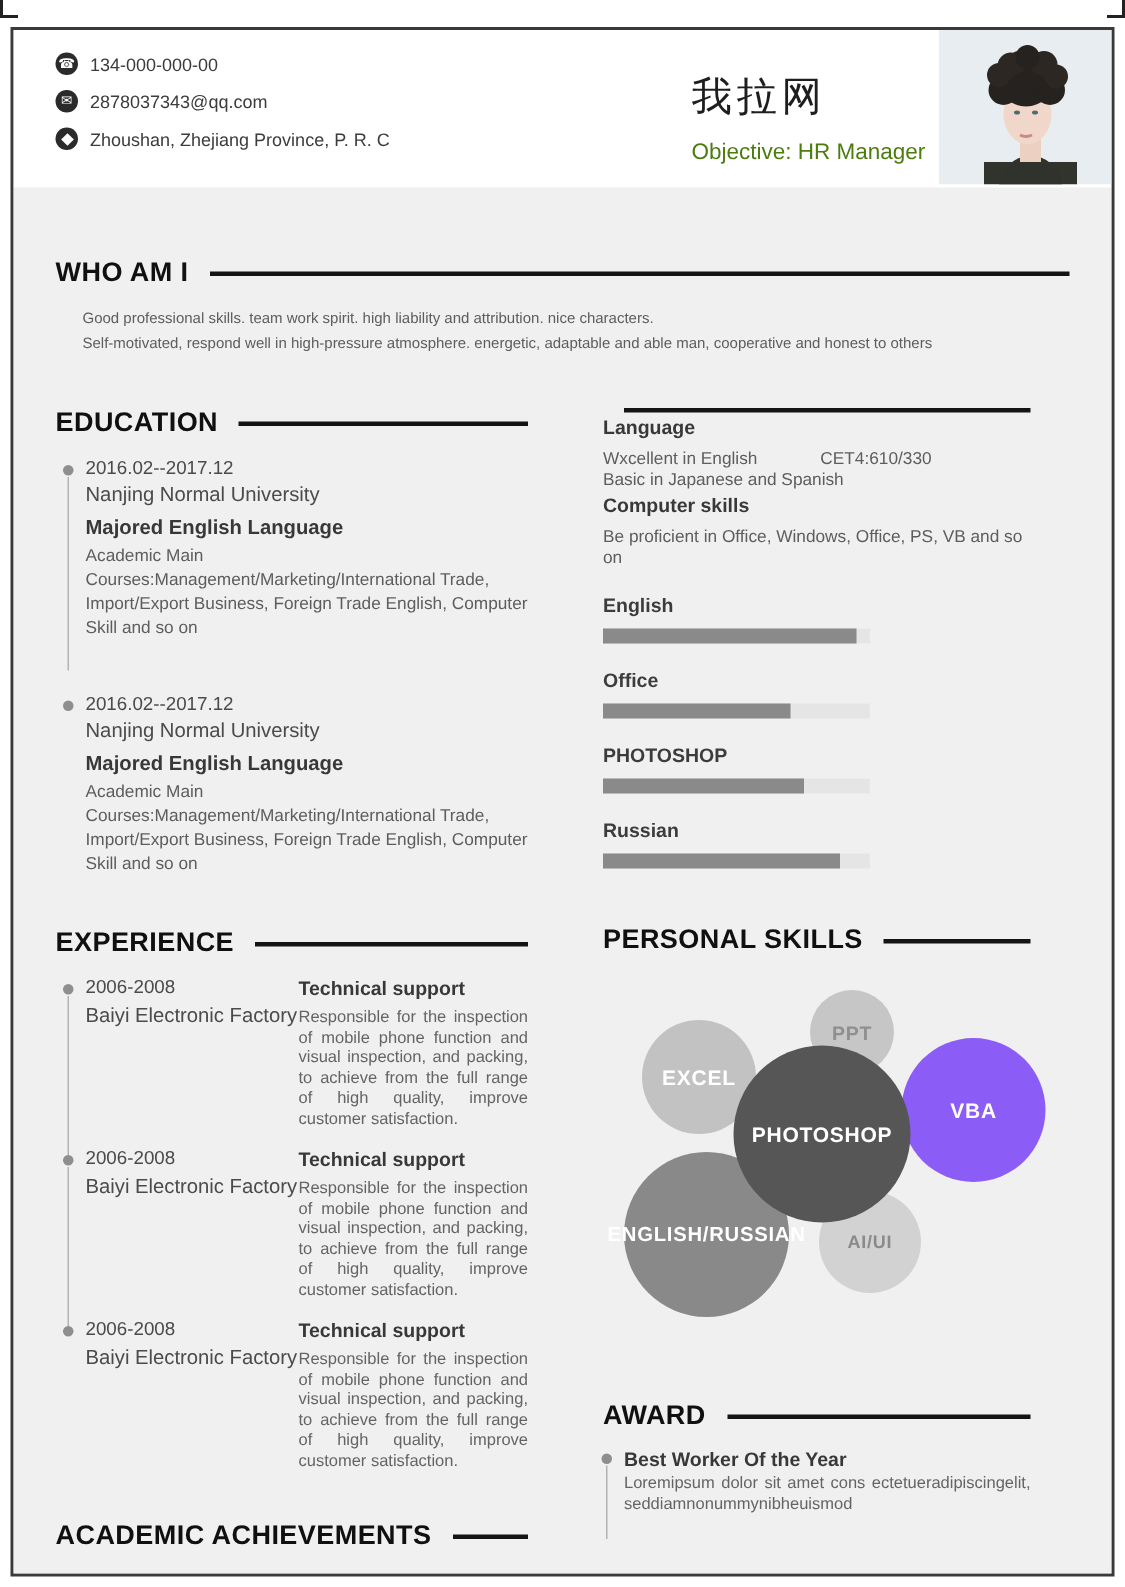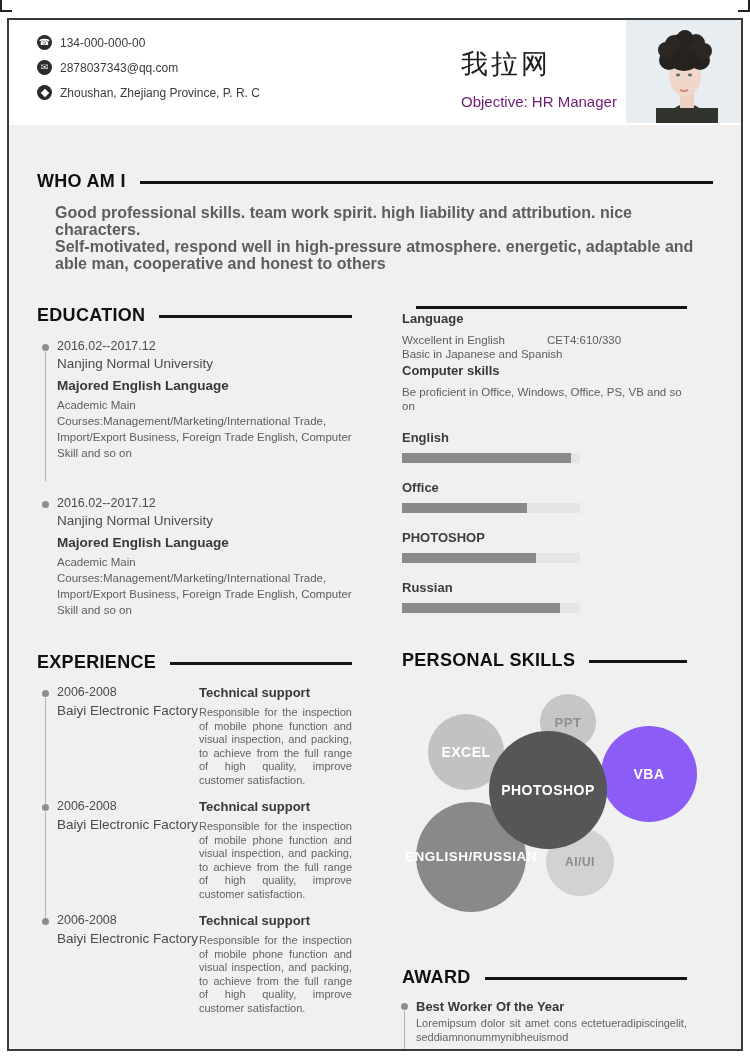--- a/index.html
+++ b/index.html
@@ -24,33 +24,33 @@
   .header { position:relative; height:105px; background:#ffffff; }
   .contacts { position:absolute; left:28px; top:10px; display:flex; flex-direction:column; }
   .contact-row { display:flex; align-items:center; gap:8px; height:25px; font-size:12px; color:#3c3c3c; }
   .cicon {
     width:15px; height:15px; border-radius:50%; background:#2b2b2b; color:#fff;
     font-size:9px; line-height:15px; text-align:center; flex:0 0 15px;
   }
   .cicon .diamond { display:block; width:6px; height:6px; background:#fff; transform:rotate(45deg); margin:4.5px auto 0; }
   .brand-block { position:absolute; left:452px; top:26px; }
   .brand { font-family:"DejaVu Serif","Liberation Serif",serif; font-size:27px; color:#1e1e1e; letter-spacing:3px; }
-  .objective { font-size:15px; color:#701a75; margin-top:11px; }
+  .objective { font-size:15px; color:#4d7c0f; margin-top:11px; }
   .photo { position:absolute; right:0; top:0; width:115px; height:103px; }
 
   
   .page-body {
     position:absolute; top:105px; left:0; right:0; bottom:0;
     background:#f0f0f0; padding:46px 28px 0 28px;
   }
   .sec-head { display:flex; align-items:center;text-align:right; }
   .sec-title { font-size:18px; font-weight:bold; color:#101010; letter-spacing:0.3px; white-space:nowrap; }
   .sec-rule { flex:1; height:3px; background:#141414; margin-left:14px; margin-top:1px; }
 
-  .who-text { font-size:16px; color:#5d5d5d; line-height:17px; padding-left:18px; margin-top:12px;font-weight:bold; }
+  .who-text { font-size:10px; color:#5d5d5d; line-height:17px; padding-left:18px; margin-top:12px; }
 
   .columns { display:flex; gap:50px; margin-top:33px; }
   .col-left { width:315px; flex:0 0 315px; }
   .col-right { width:285px; flex:0 0 285px; }
 
   
   .tl-entry { position:relative; padding-left:20px; }
   .tl-dot { position:absolute; left:5px; top:5px; width:7px; height:7px; border-radius:50%; background:#8e8e8e; }
   .tl-line { position:absolute; left:8px; top:13px; width:1px; background:#b3b3b3; bottom:-20px; }
 

